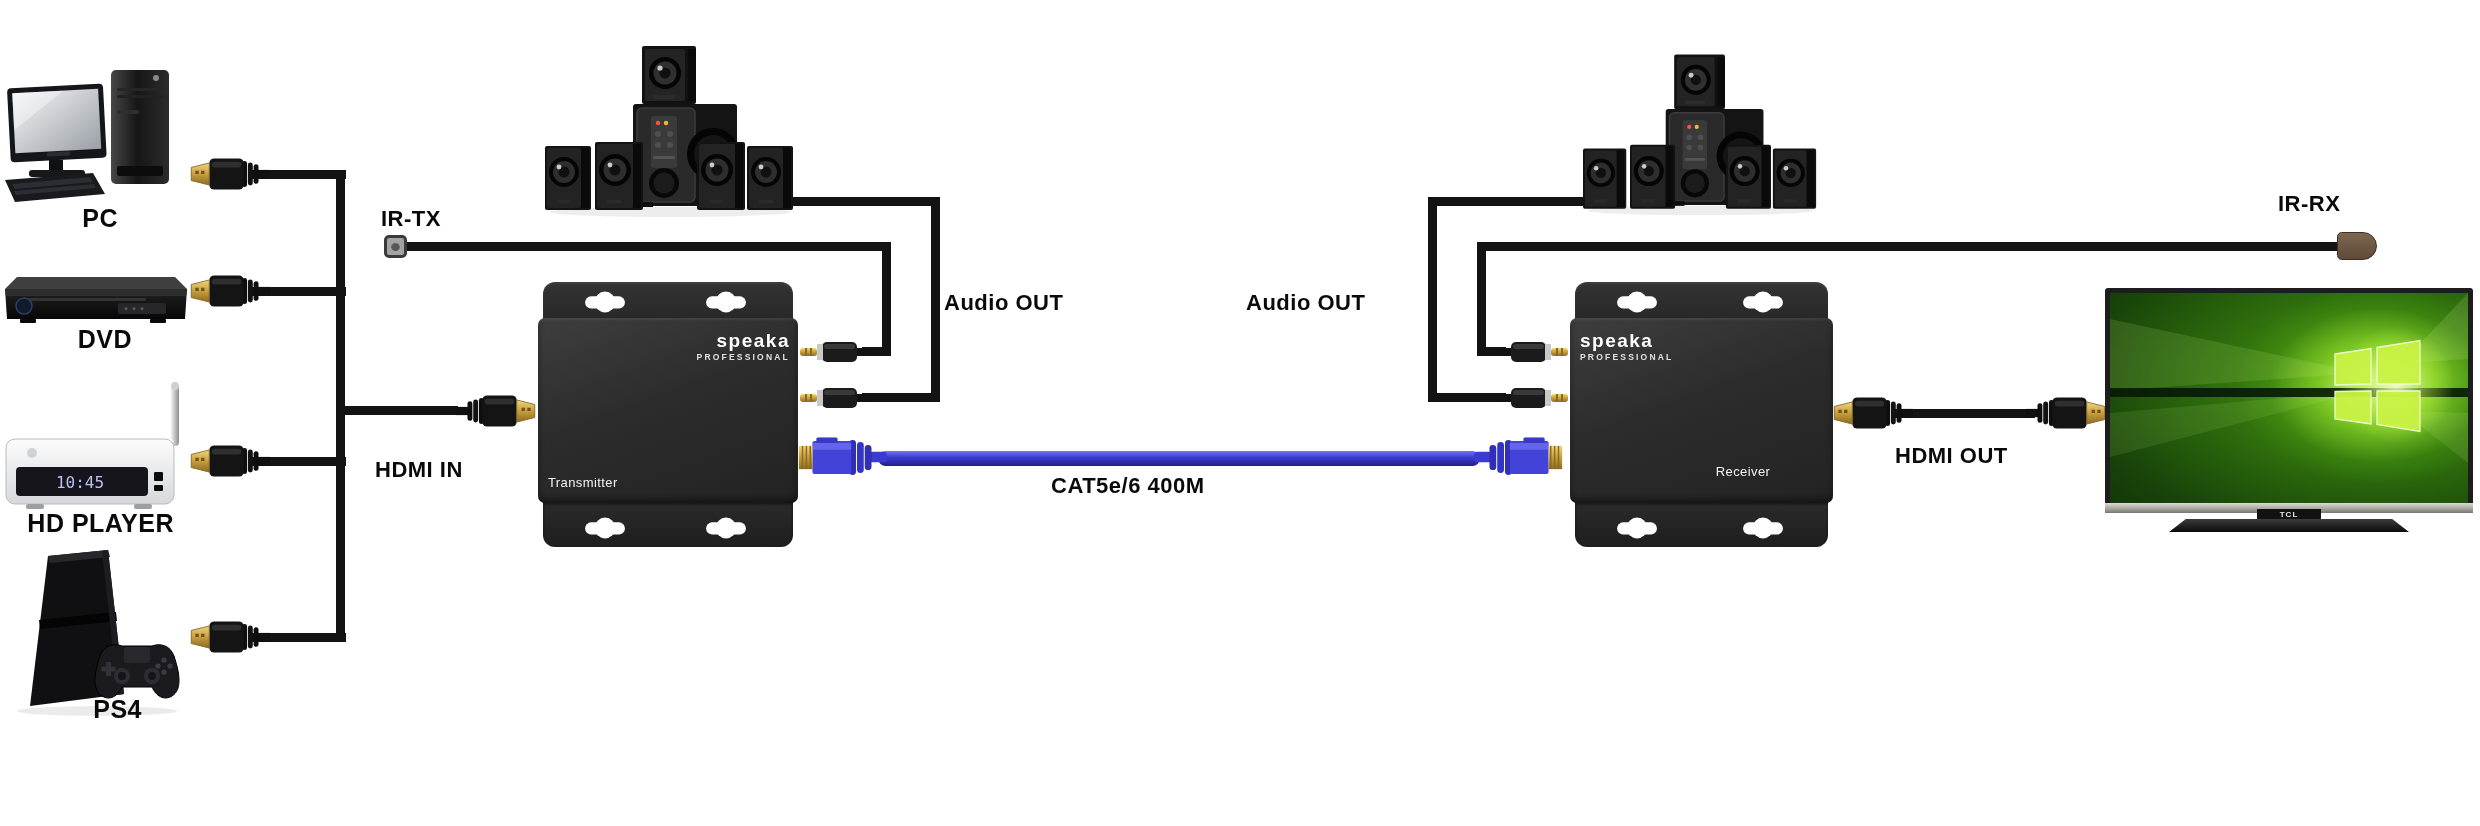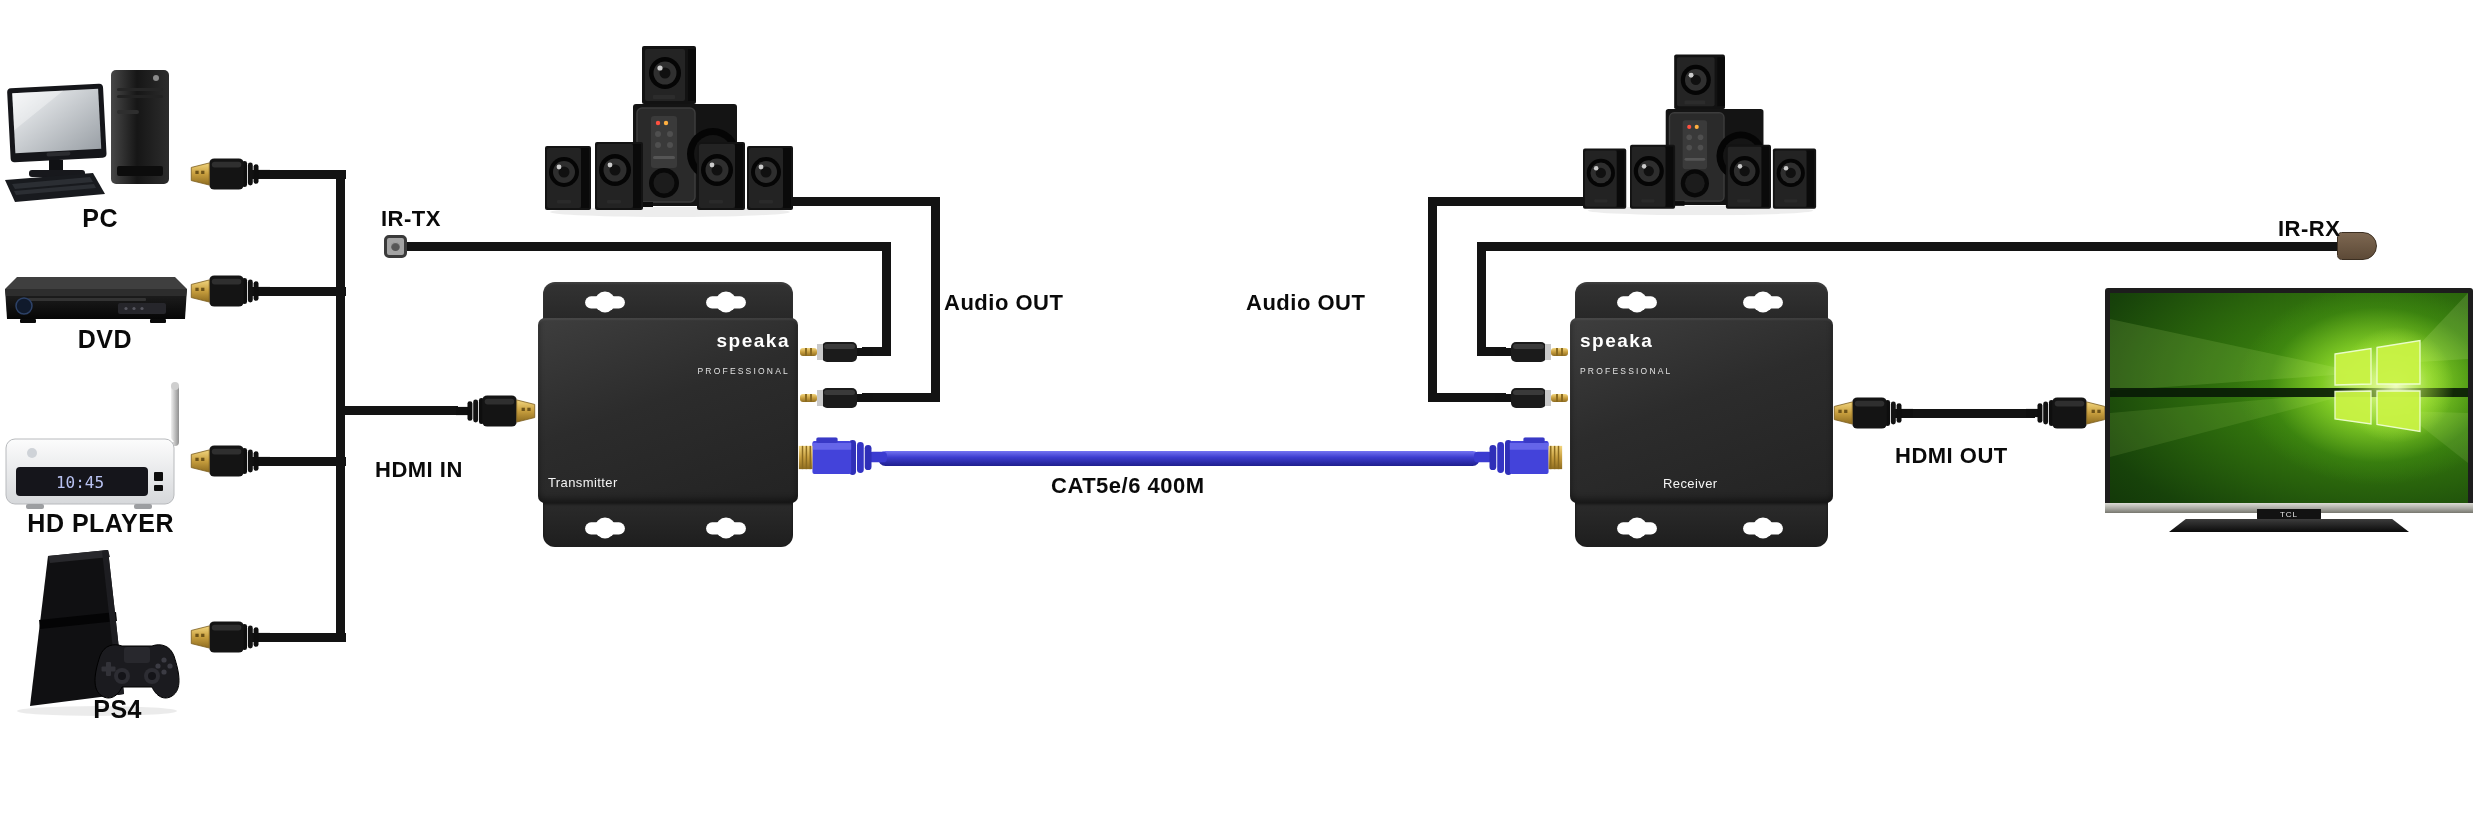--- a/index.html
+++ b/index.html
@@ -12,40 +12,40 @@
   .box{position:absolute;border-radius:7px;
        background:linear-gradient(160deg,#3e3e3e 0%,#2c2c2c 45%,#232323 100%);
        box-shadow:inset 0 2px 2px rgba(255,255,255,.08), inset 0 -4px 6px rgba(0,0,0,.45);}
   .flange{position:absolute;background:linear-gradient(180deg,#333333,#272727)}
   .flange.top{border-radius:12px 12px 0 0;box-shadow:inset 0 2px 2px rgba(255,255,255,.06)}
   .flange.bot{border-radius:0 0 12px 12px;background:linear-gradient(180deg,#2b2b2b,#1e1e1e);
               box-shadow:inset 0 3px 3px rgba(0,0,0,.55)}
   .keyhole{position:absolute}
   .brand{position:absolute;color:#ffffff;line-height:1}
   .brand .b1{display:block;font-size:19px;font-weight:700;letter-spacing:1.5px}
-  .brand .b2{display:block;font-size:8.5px;font-weight:400;letter-spacing:2.2px;color:#e2e2e2;margin-top:17px}
+  .brand .b2{display:block;font-size:8.5px;font-weight:700;letter-spacing:2.2px;color:#e2e2e2;margin-top:3px}
   .unit-label{position:absolute;color:#f4f4f4;font-size:13px;font-weight:400;letter-spacing:.4px}
   .catcable{position:absolute;height:15px;border-radius:8px;
             background:linear-gradient(180deg,#7474f2,#3d3dcf 42%,#1f1f8e)}
   .ir-emitter{position:absolute;width:23px;height:23px;background:#a3a3a3;border:3px solid #3a3a3a;
               border-radius:5px;box-sizing:border-box}
   .ir-emitter .dot{position:absolute;left:50%;top:50%;width:9px;height:9px;margin:-4.5px 0 0 -4.5px;
                    border-radius:50%;background:#565656;box-shadow:inset 0 1px 1px rgba(255,255,255,.5)}
   .ir-receiver{position:absolute;width:40px;height:28px;border-radius:5px 15px 15px 5px;
                background:linear-gradient(180deg,#7d6751,#5d4a37);border:1px solid #3c2f22;box-sizing:border-box}
   .tv{position:absolute}
   .tv-frame{position:absolute;inset:0;background:#1d1d1d;border-radius:3px}
   .tv-screen{position:absolute;left:5px;top:5px;width:358px;height:210px;overflow:hidden;
     background:
       radial-gradient(ellipse 175px 125px at 268px 92px, rgba(240,255,170,.95), rgba(150,225,45,.7) 32%, rgba(70,150,18,.35) 62%, rgba(0,0,0,0) 80%),
       radial-gradient(ellipse 130% 120% at 74% 42%, #55a513 0%, #31720d 32%, #17420a 64%, #0a2305 100%);}
   .tv-strip{position:absolute;left:0;top:215px;width:368px;height:10px;
             background:linear-gradient(180deg,#dcdcd6,#a9a9a2 55%,#77776f)}
   .tv-neck{position:absolute;left:152px;top:221px;width:64px;height:13px;background:#121212;
-           border-radius:0 0 4px 4px;color:#e8e8e8;font-size:8px;font-weight:400;
+           border-radius:0 0 4px 4px;color:#e8e8e8;font-size:8px;font-weight:700;
            text-align:center;line-height:12px;letter-spacing:1px}
   .tv-base{position:absolute;left:64px;top:231px;width:240px;height:13px;
            background:linear-gradient(180deg,#3c3c3c,#0b0b0b);
            clip-path:polygon(7% 0,93% 0,100% 100%,0 100%)}
 </style>
 </head>
 <body>
 
 <div id="stage">
 
@@ -370,21 +370,21 @@
       <use href="#sym-keyhole"></use>
     </svg>
   <svg class="keyhole" style="left:1741px;top:515px" width="44" height="26" viewBox="0 0 46 30">
       <use href="#sym-keyhole"></use>
     </svg>
   <div class="box" style="left:1570px;top:318px;width:263px;height:185px"></div>
   <div class="brand" style="left:1580px;top:331px;width:160px;text-align:left">
     <span class="b1">speaka</span>
     <span class="b2">PROFESSIONAL</span>
   </div>
-  <div class="unit-label" style="left:1663px;top:476px;width:160px;text-align:left">Receiver</div>
+  <div class="unit-label" style="left:1663px;top:464px;width:160px;text-align:center">Receiver</div>
 
   <svg style="position:absolute;left:1494px;top:340px" width="78" height="24" viewBox="0 0 76 24">
       <g transform="translate(76,0) scale(-1,1)">
         <use href="#sym-jack"></use>
       </g>
     </svg>
   <svg style="position:absolute;left:1494px;top:386px" width="78" height="24" viewBox="0 0 76 24">
       <g transform="translate(76,0) scale(-1,1)">
         <use href="#sym-jack"></use>
       </g>
@@ -424,20 +424,20 @@
           <path d="M267,98 L310,98 L310,138.5 L267,131.5 Z"></path>
         </g>
       </svg>
     </div>
     <div class="tv-strip"></div>
     <div class="tv-neck">TCL</div>
     <div class="tv-base"></div>
   </div>
 
   <div class="lbl lbl-main" style="left:381px;top:206px">IR-TX</div>
-  <div class="lbl lbl-main" style="left:2278px;top:216px">IR-RX</div>
+  <div class="lbl lbl-main" style="left:2278px;top:191px">IR-RX</div>
   <div class="lbl lbl-main" style="left:944px;top:290px">Audio OUT</div>
   <div class="lbl lbl-main" style="left:1246px;top:290px">Audio OUT</div>
   <div class="lbl lbl-main" style="left:375px;top:457px">HDMI IN</div>
   <div class="lbl lbl-main" style="left:1895px;top:443px">HDMI OUT</div>
   <div class="lbl lbl-main" style="left:1051px;top:473px">CAT5e/6 400M</div>
 
 </div>
 
 </body></html>

